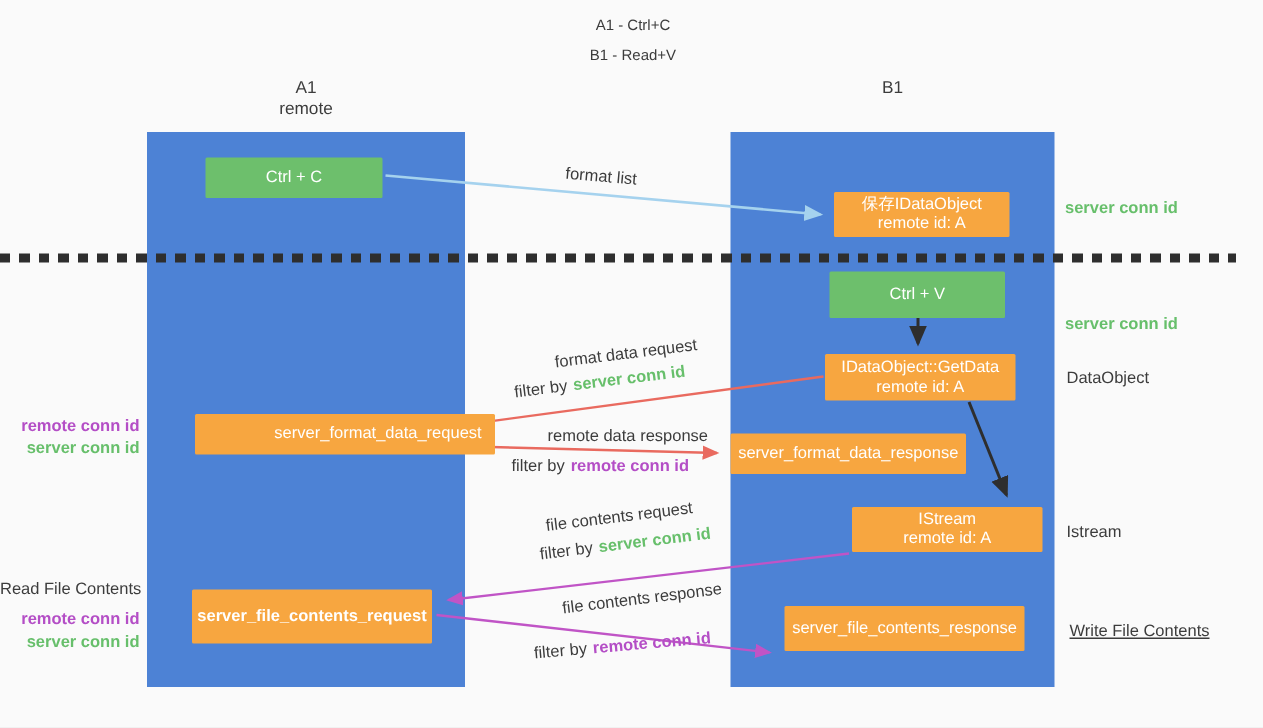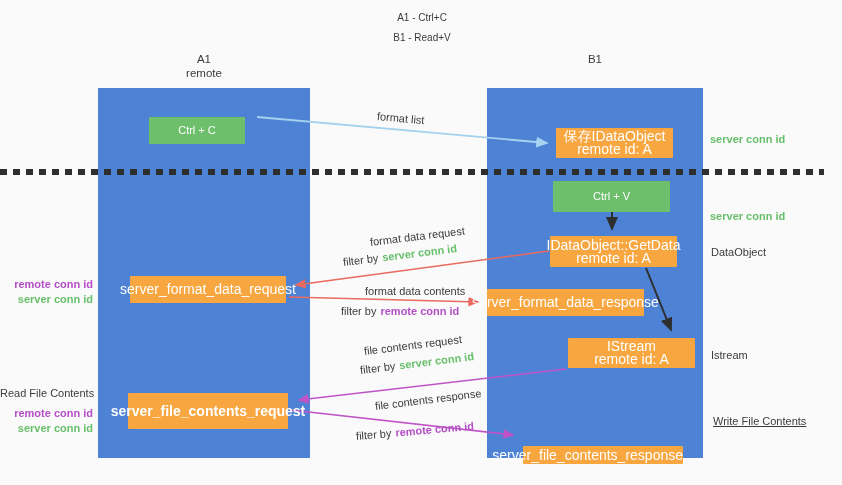--- a/index.html
+++ b/index.html
@@ -7,21 +7,21 @@
          font-family:"Liberation Sans","DejaVu Sans",sans-serif;color:var(--text-dark);}
   .abs{position:absolute;}
   .title{left:312px;top:8px;width:220px;text-align:center;font-size:10px;line-height:20px;color:var(--text-dark);}
   .lane-header{top:52px;width:140px;text-align:center;font-size:11.5px;line-height:14px;color:var(--text-dark);}
   .lane{background:var(--lane-blue);}
   .lane-left{left:98px;top:88px;width:212px;height:370px;}
   .lane-right{left:487px;top:88px;width:216px;height:370px;}
   .dotted-line{left:0;top:169px;width:824px;height:6px;
     background:repeating-linear-gradient(90deg,var(--ink) 0 7px,transparent 7px 13px);}
   .node{display:flex;flex-direction:column;align-items:center;justify-content:center;
-        text-align:center;color:#fff;font-size:14px;line-height:13px;border-radius:1px;}
+        text-align:center;color:#fff;font-size:11px;line-height:13px;border-radius:1px;}
   .node.green{background:var(--box-green);font-size:11px;}
   .node.orange{background:var(--box-orange);}
   .edge-label{font-size:11px;white-space:nowrap;color:var(--text-dark);transform-origin:left center;}
   .side-label{font-size:11px;white-space:nowrap;color:var(--text-dark);}
   .bold-green{color:var(--green-text);font-weight:bold;}
   .bold-purple{color:var(--purple-text);font-weight:bold;}
   .pre{margin-right:4px;}
   .right-align{text-align:right;}
   svg.arrows{position:absolute;left:0;top:0;pointer-events:none;}
   .ln{fill:none;}
@@ -74,67 +74,67 @@
     </defs>
     <line class="ln blue" x1="257" y1="117" x2="547" y2="143" marker-end="url(#mBlue)"></line>
     <line class="ln black" x1="612" y1="209" x2="612" y2="229" marker-end="url(#mBlack)"></line>
     <line class="ln black" x1="646" y1="268" x2="671" y2="330" marker-end="url(#mBlack)"></line>
     <line class="ln red" x1="549" y1="251" x2="296" y2="285" marker-end="url(#mRed)"></line>
     <line class="ln red" x1="289" y1="297" x2="478" y2="302" marker-end="url(#mRed)"></line>
     <line class="ln magenta" x1="566" y1="369" x2="299" y2="400" marker-end="url(#mMagenta)"></line>
     <line class="ln magenta" x1="291" y1="410" x2="513" y2="435" marker-end="url(#mMagenta)"></line>
   </svg>
 
-  <div class="abs node green" style="left:137px;top:117px;width:96px;height:27px;margin-left:12px;">
+  <div class="abs node green" style="left:137px;top:105px;width:118px;height:27px;">
     <span>Ctrl + C</span>
   </div>
 
   <div class="abs node orange" style="left:556px;top:128px;width:117px;height:30px;">
     <span>保存IDataObject</span>
     <span>remote id: A</span>
   </div>
 
   <div class="abs node green" style="left:553px;top:181px;width:117px;height:31px;">
     <span>Ctrl + V</span>
   </div>
 
   <div class="abs node orange" style="left:550px;top:236px;width:127px;height:31px;">
     <span>IDataObject::GetData</span>
     <span>remote id: A</span>
   </div>
 
-  <div class="abs node orange" style="left:130px;top:276px;width:156px;height:27px;">
+  <div class="abs node orange" style="left:130px;top:276px;width:156px;height:27px;padding-left:44px;">
     <span>server_format_data_request</span>
   </div>
 
   <div class="abs node orange" style="left:487px;top:289px;width:157px;height:27px;">
     <span>server_format_data_response</span>
   </div>
 
   <div class="abs node orange" style="left:568px;top:338px;width:127px;height:30px;">
     <span>IStream</span>
     <span>remote id: A</span>
   </div>
 
   <div class="abs node orange" style="left:128px;top:393px;width:160px;height:36px;font-weight:bold;">
     <span>server_file_contents_request</span>
   </div>
 
-  <div class="abs node orange" style="left:523px;top:446px;width:160px;height:18px;align-items:flex-end;">
+  <div class="abs node orange" style="left:523px;top:404px;width:160px;height:30px;">
     <span>server_file_contents_response</span>
   </div>
 
   <div class="abs edge-label" style="left:377px;top:110px;transform:rotate(5deg);">format list</div>
 
   <div class="abs edge-label" style="left:370px;top:236px;transform:rotate(-7deg);">format data request</div>
   <div class="abs edge-label" style="left:343px;top:256px;transform:rotate(-7deg);">
     <span class="pre">filter by</span><span class="bold-green">server conn id</span>
   </div>
 
-  <div class="abs edge-label" style="left:365px;top:285px;">format data contents</div>
+  <div class="abs edge-label" style="left:365px;top:285px;">remote data response</div>
   <div class="abs edge-label" style="left:341px;top:305px;">
     <span class="pre">filter by</span><span class="bold-purple">remote conn id</span>
   </div>
 
   <div class="abs edge-label" style="left:364px;top:345px;transform:rotate(-7deg);">file contents request</div>
   <div class="abs edge-label" style="left:360px;top:364px;transform:rotate(-7deg);">
     <span class="pre">filter by</span><span class="bold-green">server conn id</span>
   </div>
 
   <div class="abs edge-label" style="left:375px;top:400px;transform:rotate(-7deg);">file contents response</div>

